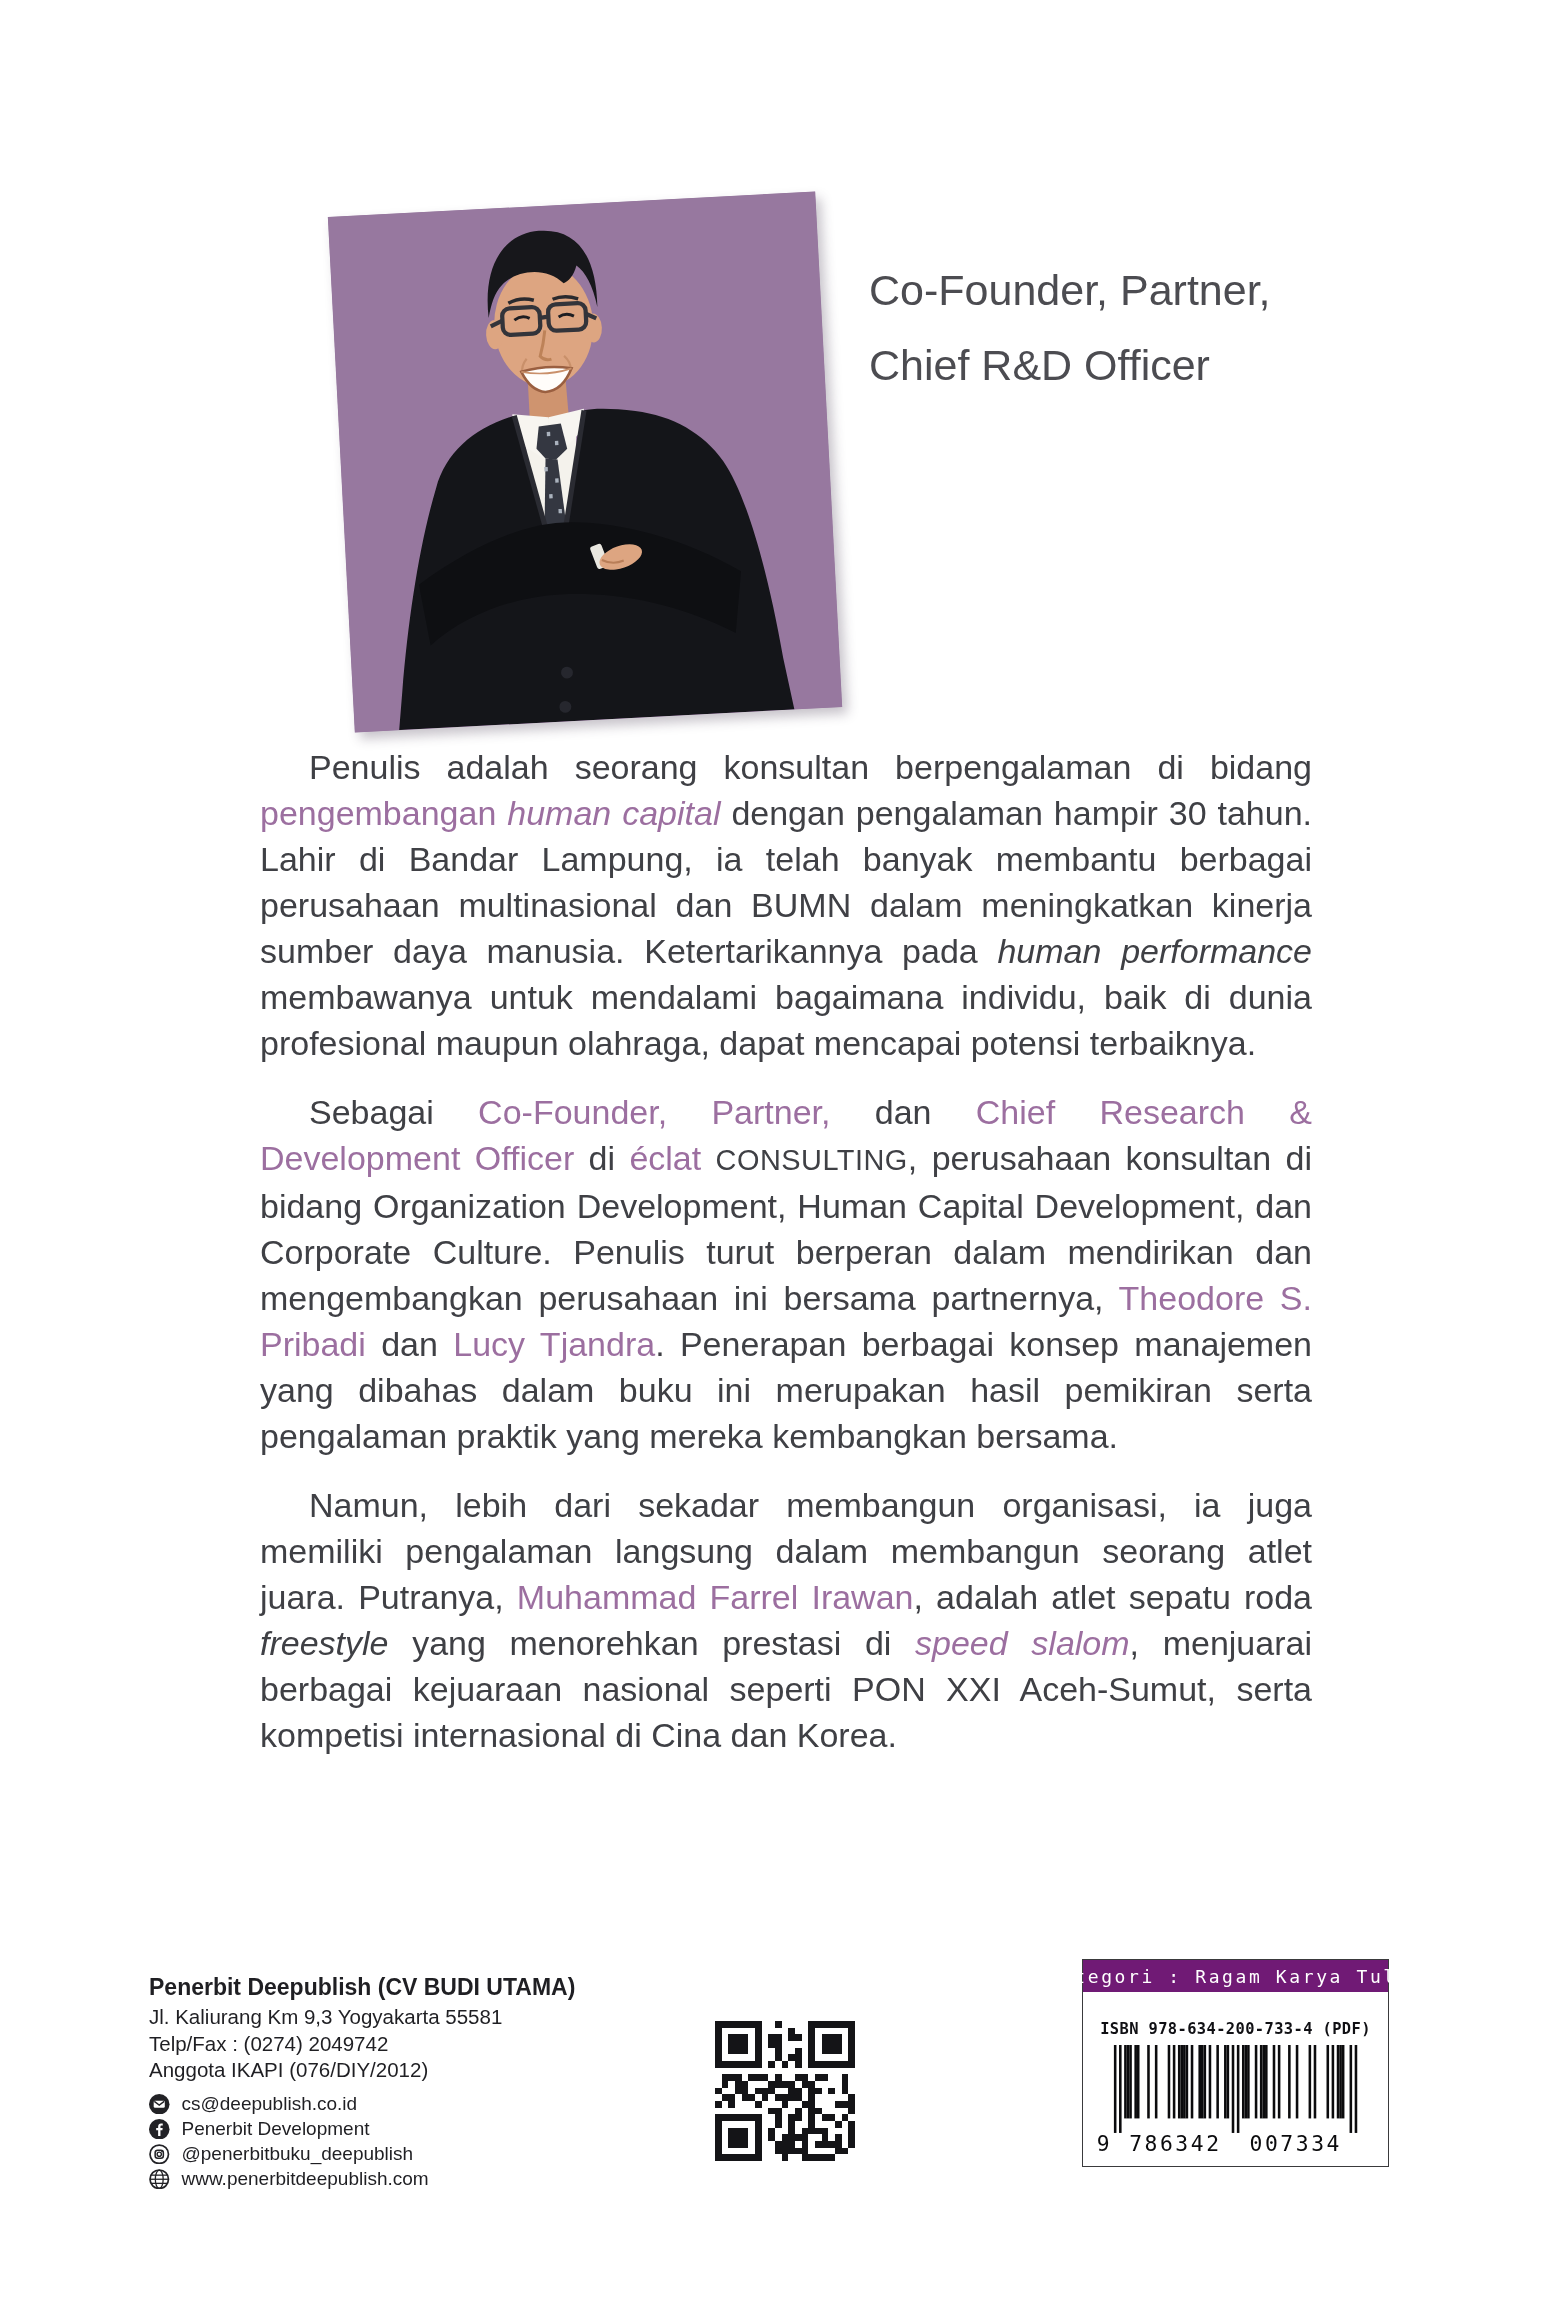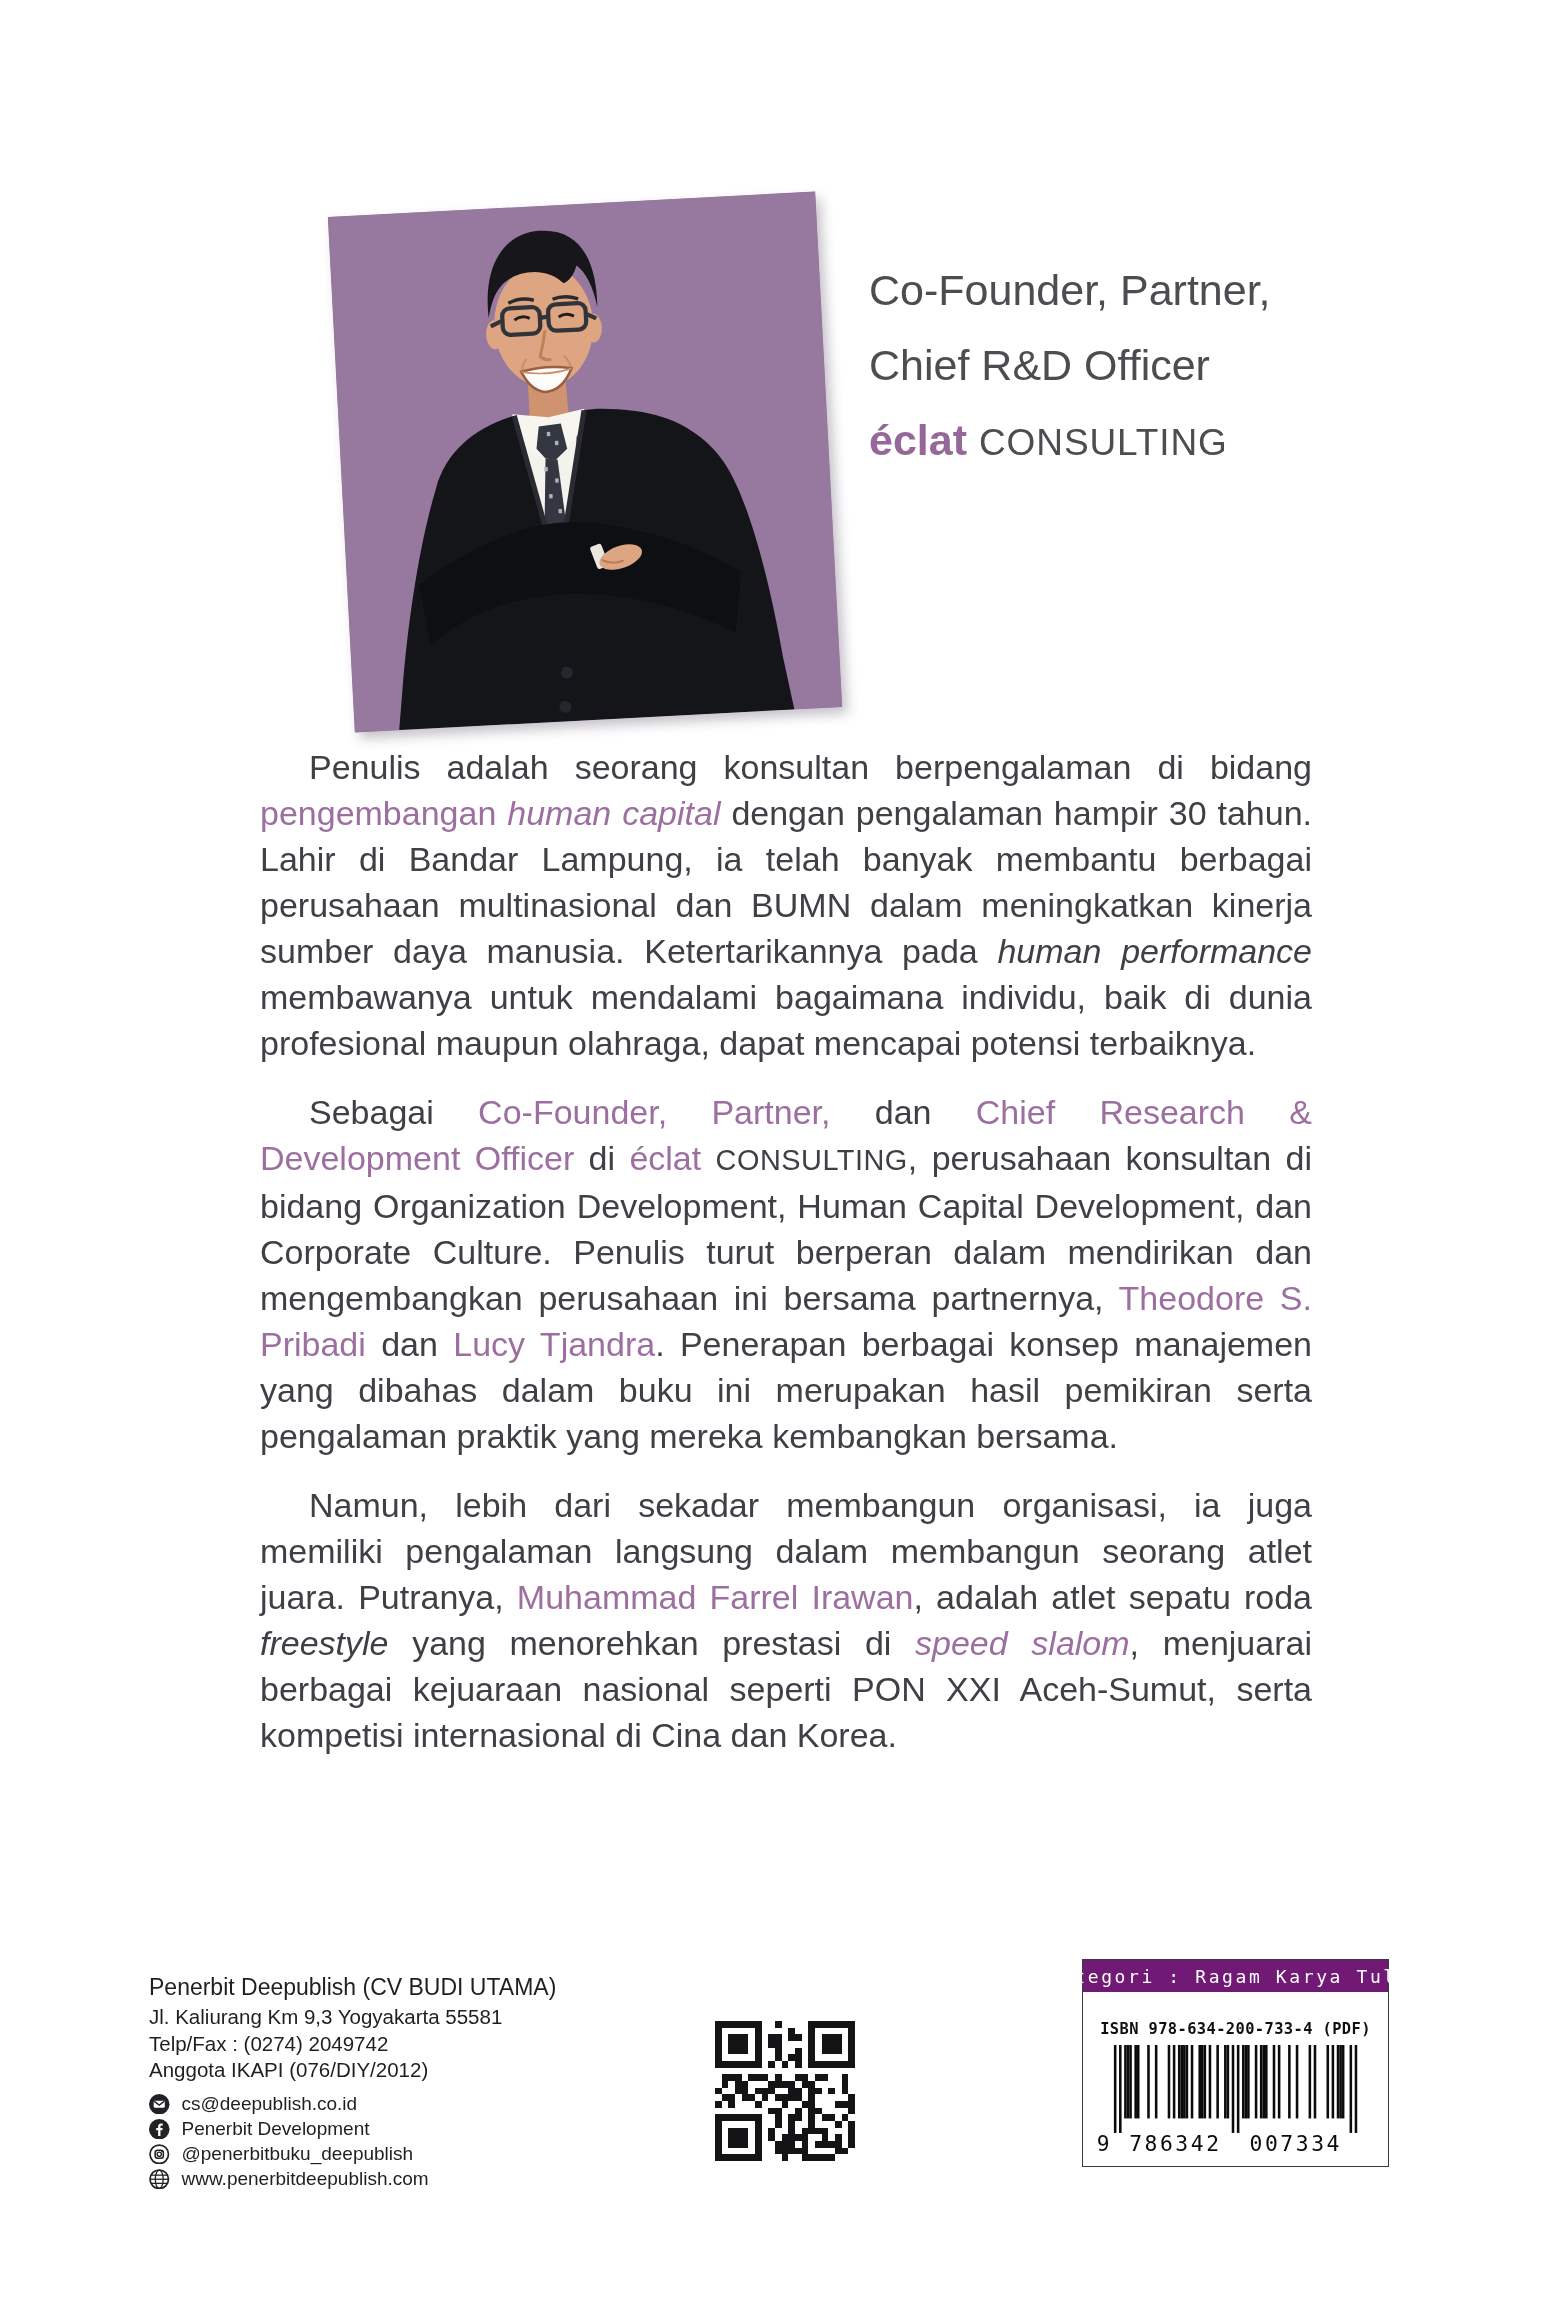--- a/index.html
+++ b/index.html
@@ -34,21 +34,21 @@
   }
   .bio p{margin:0 0 23px 0;text-indent:49px;}
   .seg-plain{}
   .seg-purple{color:#9c6fa0;}
   .seg-italic{font-style:italic;}
   .seg-purple-italic{color:#9c6fa0;font-style:italic;}
   .seg-caps{font-size:0.85em;letter-spacing:0.5px;}
 
   
   .publisher{position:absolute;left:149px;top:1974px;color:#1f1f23;}
-  .publisher-name{font-size:23px;font-weight:400;line-height:27px;margin:0 0 3.4px 0;}
+  .publisher-name{font-size:23px;font-weight:700;line-height:27px;margin:0 0 3.4px 0;}
   .publisher-line{font-size:20.5px;line-height:26.5px;margin:0;}
   .contacts{margin-top:7.7px;}
   .contact-row{display:flex;align-items:center;gap:12px;height:25px;}
   .contact-row svg{width:20.5px;height:20.5px;flex:0 0 20.5px;}
   .contact-text{font-size:19px;color:#1f1f23;}
 
   
   .qr{position:absolute;left:715px;top:2021px;width:140px;height:140px;}
 
   
@@ -136,21 +136,20 @@
 
       <circle cx="252" cy="548" r="7" fill="#26272e"></circle>
       <circle cx="248" cy="588" r="7" fill="#26272e"></circle>
     </g>
   </svg>
 </div>
 
 <div class="title-block">
   <p class="role-line">Co-Founder, Partner,</p>
   <p class="role-line">Chief R&amp;D Officer</p>
-  <p class="company-line"><span class="eclat">éclat</span> <span class="consulting">CONSULTING</span></p>
 </div>
 
 <div class="bio">
   <p><span class="seg-plain">Penulis adalah seorang konsultan berpengalaman di bidang </span><span class="seg-purple">pengembangan </span><span class="seg-purple-italic">human capital</span><span class="seg-plain"> dengan pengalaman hampir 30 tahun. Lahir di Bandar Lampung, ia telah banyak membantu berbagai perusahaan multinasional dan BUMN dalam meningkatkan kinerja sumber daya manusia. Ketertarikannya pada </span><span class="seg-italic">human performance</span><span class="seg-plain"> membawanya untuk mendalami bagaimana individu, baik di dunia profesional maupun olahraga, dapat mencapai potensi terbaiknya.</span></p>
   <p><span class="seg-plain">Sebagai </span><span class="seg-purple">Co-Founder, Partner,</span><span class="seg-plain"> dan </span><span class="seg-purple">Chief Research &amp; Development Officer</span><span class="seg-plain"> di </span><span class="seg-purple">éclat</span><span class="seg-plain"> </span><span class="seg-caps">CONSULTING</span><span class="seg-plain">, perusahaan konsultan di bidang Organization Development, Human Capital Development, dan Corporate Culture. Penulis turut berperan dalam mendirikan dan mengembangkan perusahaan ini bersama partnernya, </span><span class="seg-purple">Theodore S. Pribadi</span><span class="seg-plain"> dan </span><span class="seg-purple">Lucy Tjandra</span><span class="seg-plain">. Penerapan berbagai konsep manajemen yang dibahas dalam buku ini merupakan hasil pemikiran serta pengalaman praktik yang mereka kembangkan bersama.</span></p>
   <p><span class="seg-plain">Namun, lebih dari sekadar membangun organisasi, ia juga memiliki pengalaman langsung dalam membangun seorang atlet juara. Putranya, </span><span class="seg-purple">Muhammad Farrel Irawan</span><span class="seg-plain">, adalah atlet sepatu roda </span><span class="seg-italic">freestyle</span><span class="seg-plain"> yang menorehkan prestasi di </span><span class="seg-purple-italic">speed slalom</span><span class="seg-plain">, menjuarai berbagai kejuaraan nasional seperti PON XXI Aceh-Sumut, serta kompetisi internasional di Cina dan Korea.</span></p>
 </div>
 
 <div class="publisher">
   <p class="publisher-name">Penerbit Deepublish (CV BUDI UTAMA)</p>

